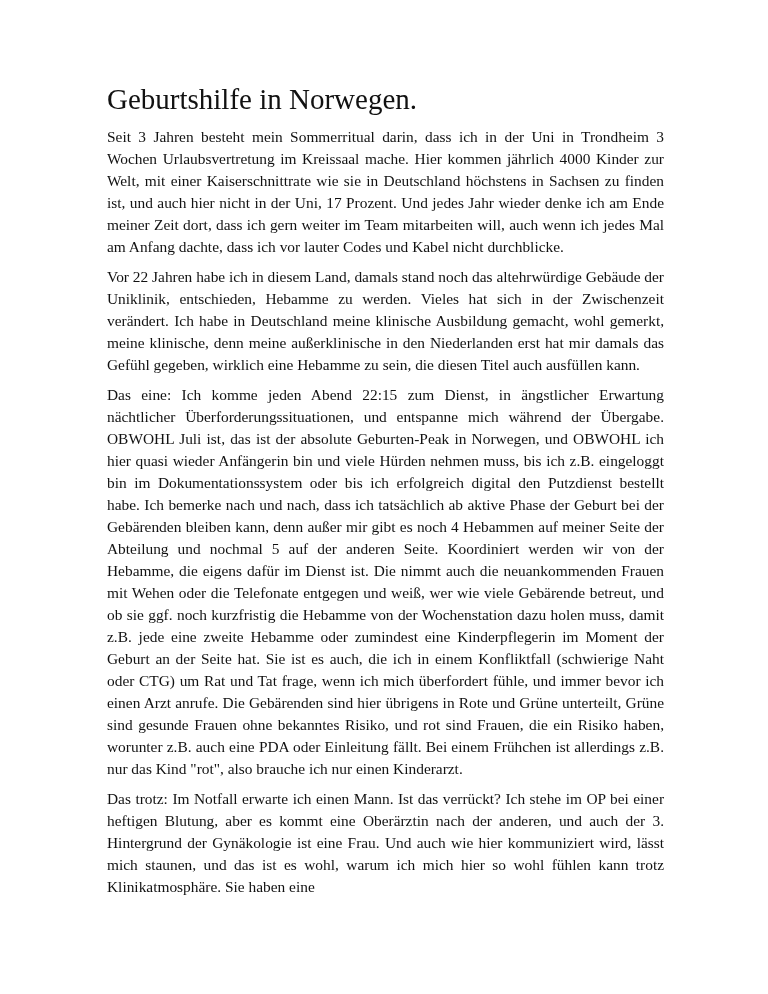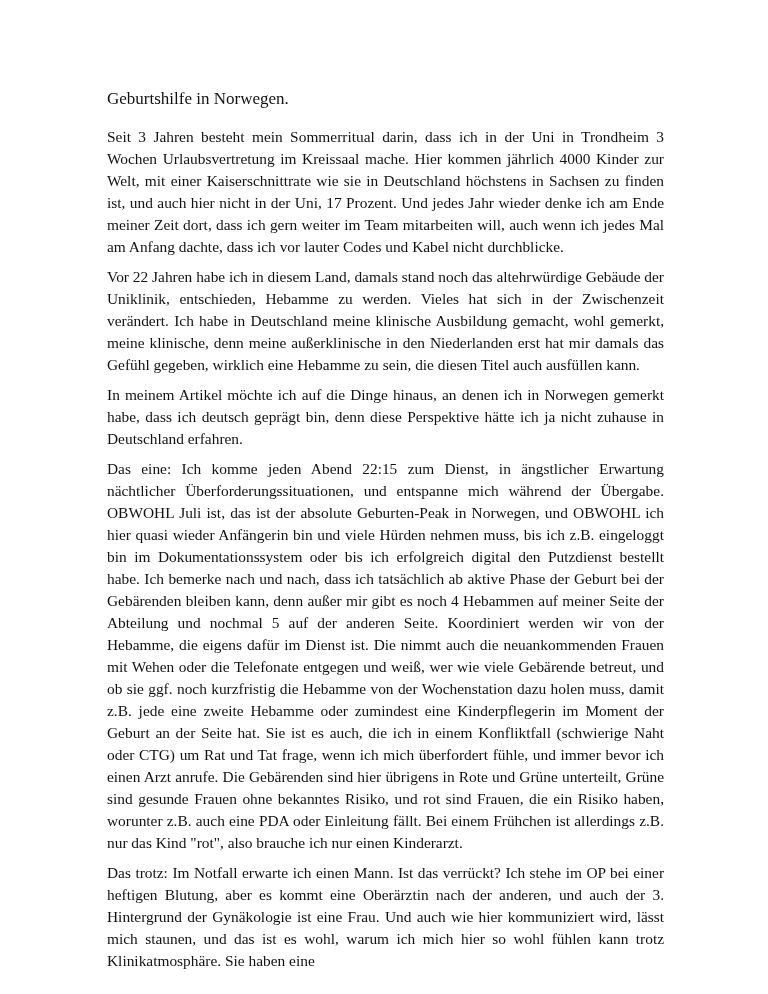--- a/index.html
+++ b/index.html
@@ -15,21 +15,21 @@
       font-family: "Liberation Serif", "DejaVu Serif", serif;
       color: #111111;
     }
     .page {
       position: absolute;
       left: 107px;
       top: 86px;
       width: 573px;
     }
     .title {
-      font-size: 17px;
+      font-size: 29px;
       line-height: 26px;
       font-weight: normal;
       margin: 0 0 14px 0;
     }
     .title span {
       display: block;
     }
     .para {
       font-size: 15.4px;
       line-height: 22px;
@@ -49,23 +49,20 @@
   </h1>
 
   <p class="para">
     <span>Seit 3 Jahren besteht mein Sommerritual darin, dass ich in der Uni in Trondheim 3 Wochen Urlaubsvertretung im Kreissaal mache. Hier kommen jährlich 4000 Kinder zur Welt, mit einer Kaiserschnittrate wie sie in Deutschland höchstens in Sachsen zu finden ist, und auch hier nicht in der Uni, 17 Prozent. Und jedes Jahr wieder denke ich am Ende meiner Zeit dort, dass ich gern weiter im Team mitarbeiten will, auch wenn ich jedes Mal am Anfang dachte, dass ich vor lauter Codes und Kabel nicht durchblicke.</span>
   </p>
 
   <p class="para">
     <span>Vor 22 Jahren habe ich in diesem Land, damals stand noch das altehrwürdige Gebäude der Uniklinik, entschieden, Hebamme zu werden. Vieles hat sich in der Zwischenzeit verändert. Ich habe in Deutschland meine klinische Ausbildung gemacht, wohl gemerkt, meine klinische, denn meine außerklinische in den Niederlanden erst hat mir damals das Gefühl gegeben, wirklich eine Hebamme zu sein, die diesen Titel auch ausfüllen kann.</span>
   </p>
 
-  <p class="para">
-    <span>In meinem Artikel möchte ich auf die Dinge hinaus, an denen ich in Norwegen gemerkt habe, dass ich deutsch geprägt bin, denn diese Perspektive hätte ich ja nicht zuhause in Deutschland erfahren.</span>
-  </p>
 
   <p class="para">
     <b>Das eine</b><span>: Ich komme jeden Abend 22:15 zum Dienst, in ängstlicher Erwartung nächtlicher Überforderungssituationen, und entspanne mich während der Übergabe. OBWOHL Juli ist, das ist der absolute Geburten-Peak in Norwegen, und OBWOHL ich hier quasi wieder Anfängerin bin und viele Hürden nehmen muss, bis ich z.B. eingeloggt bin im Dokumentationssystem oder bis ich erfolgreich digital den Putzdienst bestellt habe. Ich bemerke nach und nach, dass ich tatsächlich ab aktive Phase der Geburt bei der Gebärenden bleiben kann, denn außer mir gibt es noch 4 Hebammen auf meiner Seite der Abteilung und nochmal 5 auf der anderen Seite. Koordiniert werden wir von der Hebamme, die eigens dafür im Dienst ist. Die nimmt auch die neuankommenden Frauen mit Wehen oder die Telefonate entgegen und weiß, wer wie viele Gebärende betreut, und ob sie ggf. noch kurzfristig die Hebamme von der Wochenstation dazu holen muss, damit z.B. jede eine zweite Hebamme oder zumindest eine Kinderpflegerin im Moment der Geburt an der Seite hat. Sie ist es auch, die ich in einem Konfliktfall (schwierige Naht oder CTG) um Rat und Tat frage, wenn ich mich überfordert fühle, und immer bevor ich einen Arzt anrufe. Die Gebärenden sind hier übrigens in Rote und Grüne unterteilt, Grüne sind gesunde Frauen ohne bekanntes Risiko, und rot sind Frauen, die ein Risiko haben, worunter z.B. auch eine PDA oder Einleitung fällt. Bei einem Frühchen ist allerdings z.B. nur das Kind "rot", also brauche ich nur einen Kinderarzt.</span>
   </p>
 
   <p class="para">
     <b>Das trotz:</b><span> Im Notfall erwarte ich einen Mann. Ist das verrückt? Ich stehe im OP bei einer heftigen Blutung, aber es kommt eine Oberärztin nach der anderen, und auch der 3. Hintergrund der Gynäkologie ist eine Frau. Und auch wie hier kommuniziert wird, lässt mich staunen, und das ist es wohl, warum ich mich hier so wohl fühlen kann trotz Klinikatmosphäre. Sie haben eine</span>
   </p>
 </div>
 

